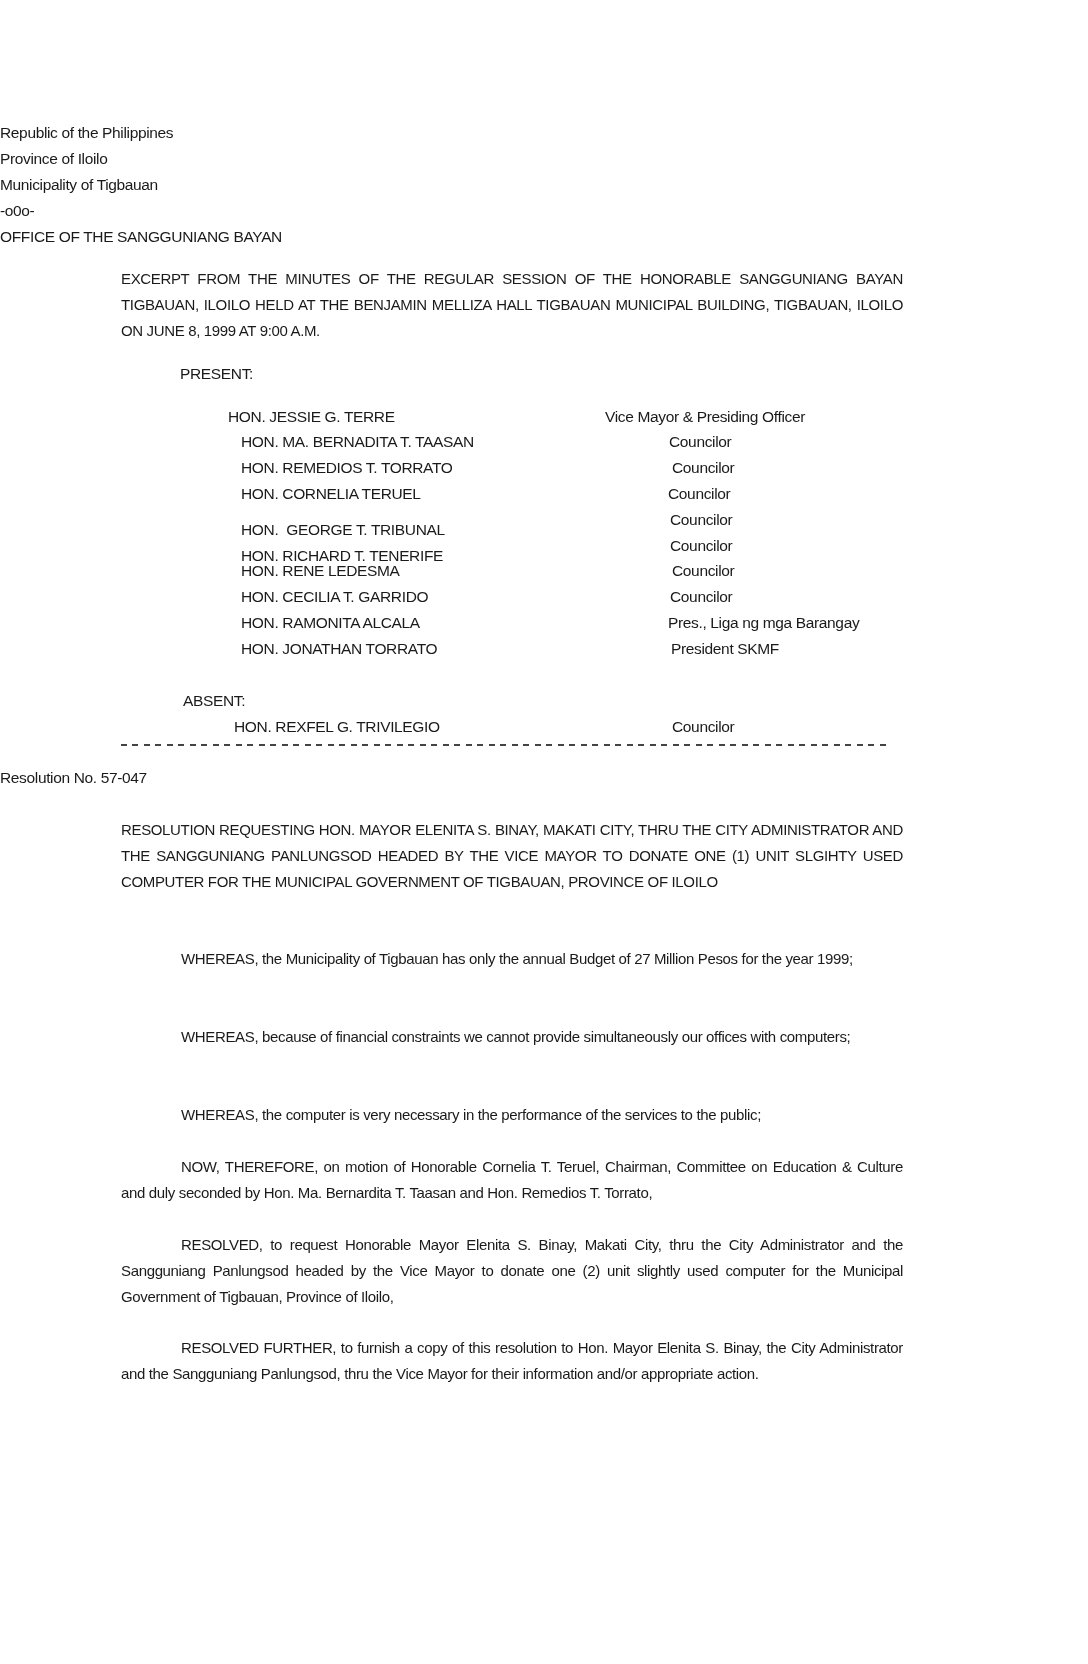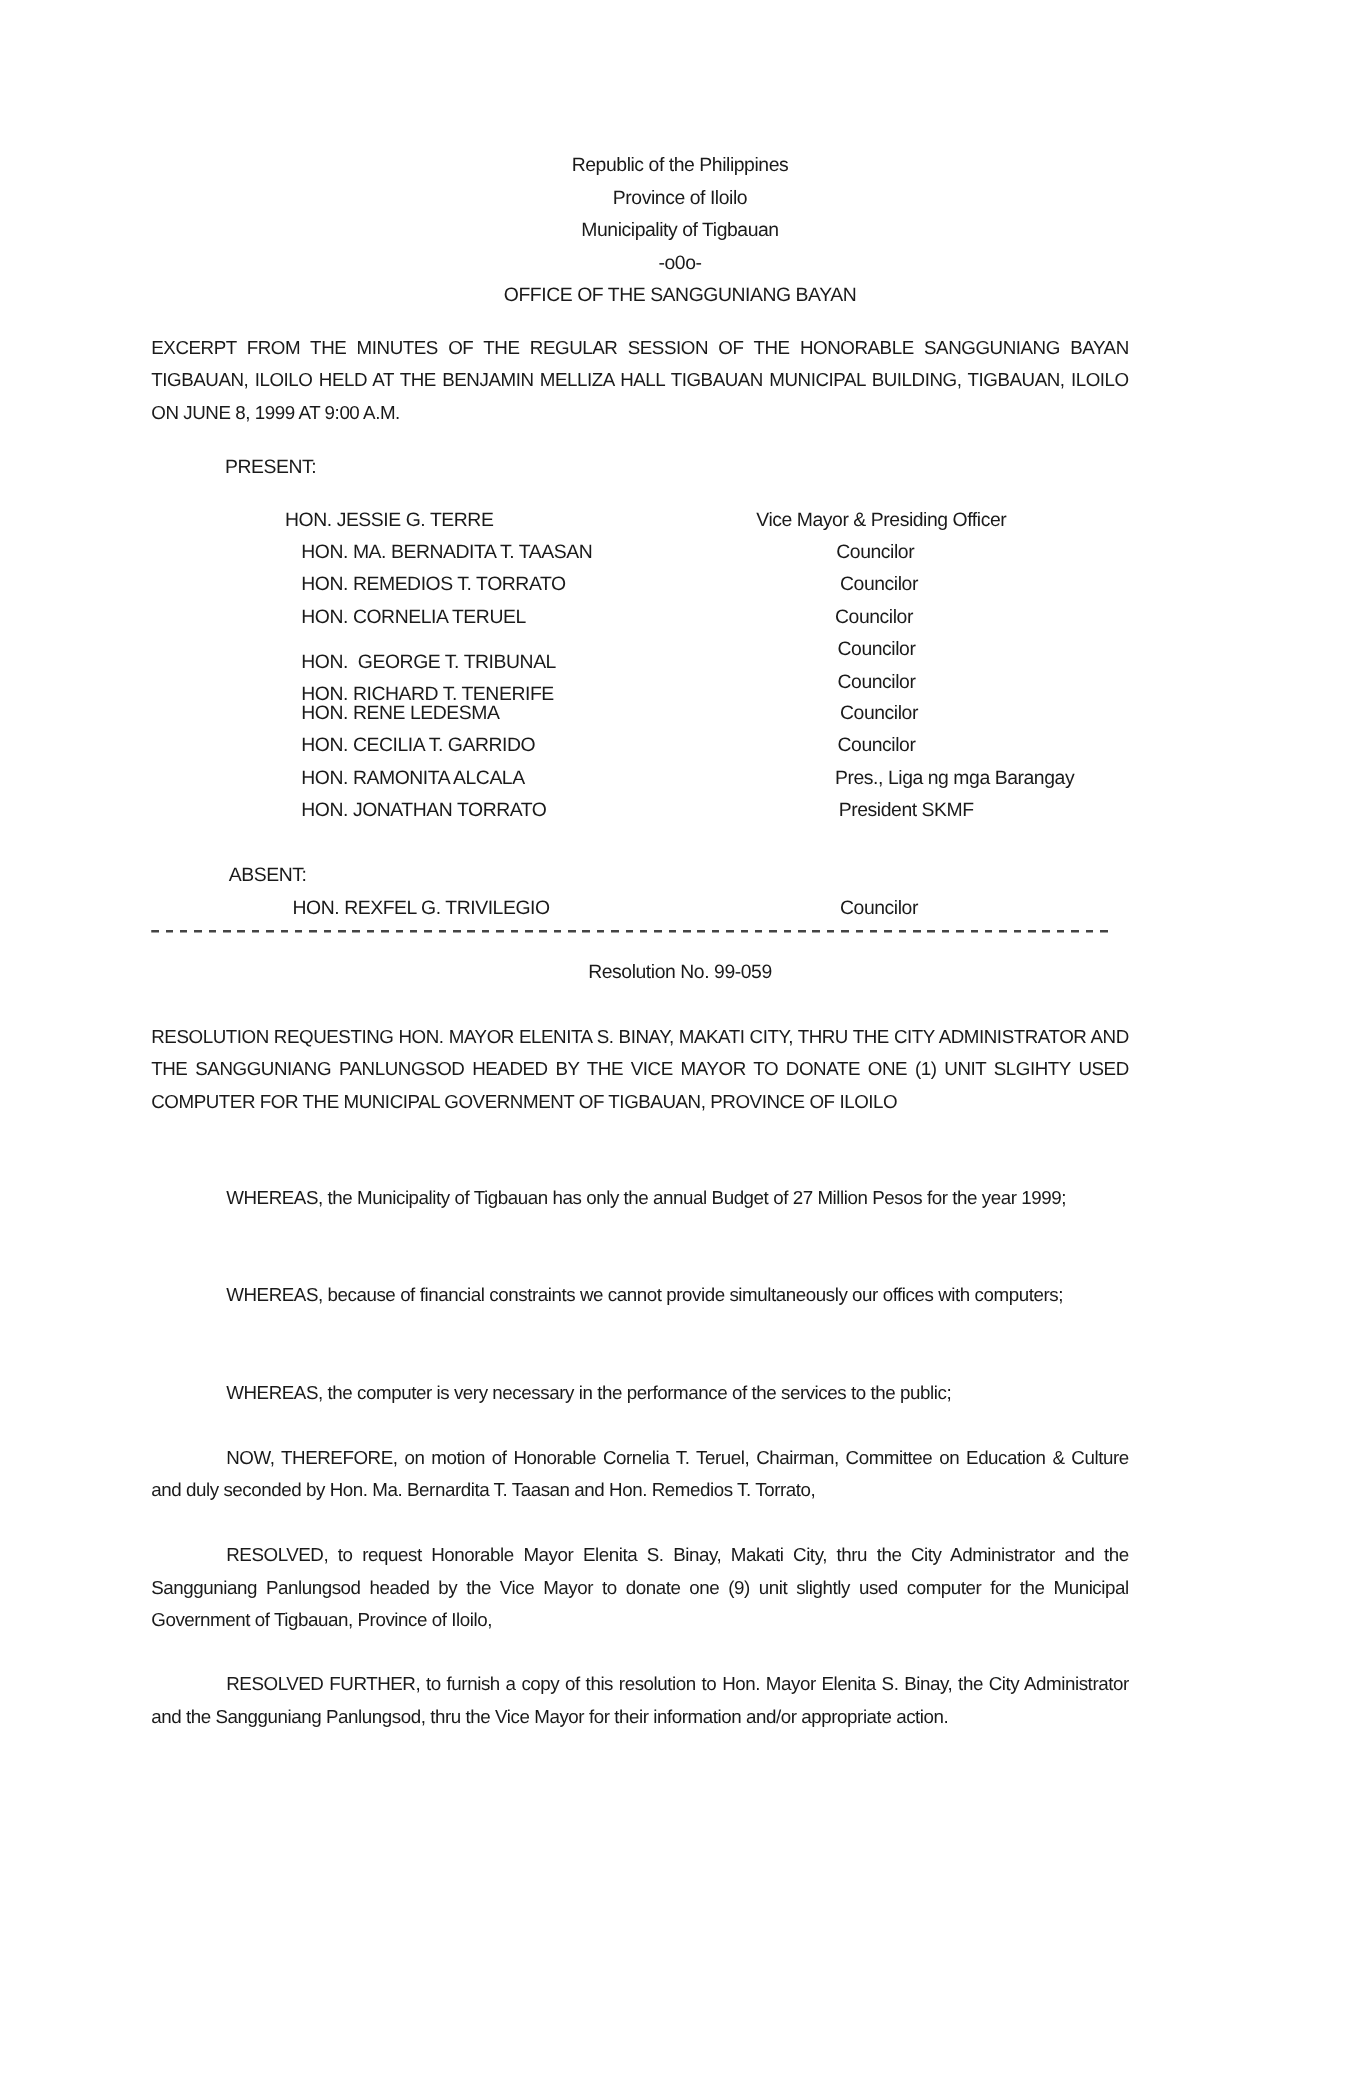--- a/index.html
+++ b/index.html
@@ -2,21 +2,21 @@
 <html><head>
   <meta charset="utf-8">
   <style>
     html, body { margin: 0; padding: 0; background: #ffffff; }
     body {
       width: 1088px; height: 1664px; position: relative; overflow: hidden;
       font-family: "Liberation Sans", sans-serif;
       color: #1a1a1a;
     }
     .t { position: absolute; font-size: 15.5px; line-height: 20px; white-space: nowrap; letter-spacing: -0.35px; }
-    .center { left: 0; width: 1088px; text-align: center; }
+    .center { left: 0; width: 1088px; }
     .para { position: absolute; left: 121px; width: 782px; font-size: 15px; line-height: 26px; letter-spacing: -0.35px; }
     .just { text-align: justify; text-align-last: left; }
     .indent { text-indent: 60px; }
     .dashes { position: absolute; left: 121px; top: 744px; width: 770px; height: 2px;
       background-image: repeating-linear-gradient(90deg, #444 0 6px, transparent 6px 11.5px); }
   </style>
 </head>
 <body>
 
 <div class="t center" style="top:123px;">Republic of the Philippines</div>
@@ -75,22 +75,22 @@
 <div class="t" style="left:183px; top:691px;">ABSENT:</div>
 <div>
   <div>
     <div class="t" style="left:234px; top:717px;">HON. REXFEL G. TRIVILEGIO</div>
     <div class="t" style="left:672px; top:717px;">Councilor</div>
   </div>
 </div>
 
 <div class="dashes"></div>
 
-<div class="t center" style="top:768px;">Resolution No. 99-059</div>
+<div class="t center" style="top:768px;">Resolution No. 57-047</div>
 
 <div class="para just" style="top:817px;">RESOLUTION REQUESTING HON. MAYOR ELENITA S. BINAY, MAKATI CITY, THRU THE CITY ADMINISTRATOR AND THE SANGGUNIANG PANLUNGSOD HEADED BY THE VICE MAYOR TO DONATE ONE (1) UNIT SLGIHTY USED COMPUTER FOR THE MUNICIPAL GOVERNMENT OF TIGBAUAN,  PROVINCE OF ILOILO</div>
 
 <div class="para just indent" style="top:946px;">WHEREAS, the Municipality of Tigbauan has only the annual Budget of 27 Million Pesos for the year 1999;</div>
 <div class="para just indent" style="top:1024px;">WHEREAS, because of financial constraints  we cannot provide simultaneously our offices with computers;</div>
 <div class="para just indent" style="top:1102px;">WHEREAS, the computer is very necessary in the performance of the services to the public;</div>
 <div class="para just indent" style="top:1154px;">NOW, THEREFORE, on motion of Honorable Cornelia T. Teruel, Chairman, Committee on Education &amp; Culture and duly seconded by Hon. Ma. Bernardita T. Taasan and Hon. Remedios T. Torrato,</div>
-<div class="para just indent" style="top:1232px;">RESOLVED, to request Honorable Mayor Elenita S. Binay, Makati City, thru the City Administrator and the Sangguniang Panlungsod headed by the Vice Mayor to donate one (9) unit slightly used computer for the Municipal Government of Tigbauan, Province of Iloilo,</div>
+<div class="para just indent" style="top:1232px;">RESOLVED, to request Honorable Mayor Elenita S. Binay, Makati City, thru the City Administrator and the Sangguniang Panlungsod headed by the Vice Mayor to donate one (2) unit slightly used computer for the Municipal Government of Tigbauan, Province of Iloilo,</div>
 <div class="para just indent" style="top:1335px;">RESOLVED FURTHER,  to furnish a copy of this resolution to Hon. Mayor Elenita S. Binay, the City Administrator and the Sangguniang Panlungsod, thru the Vice Mayor for their information and/or appropriate action.</div>
 
 </body></html>

